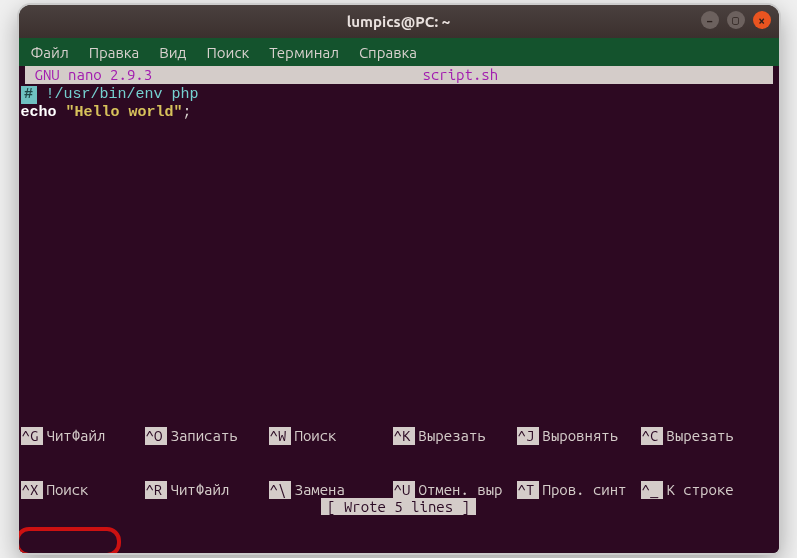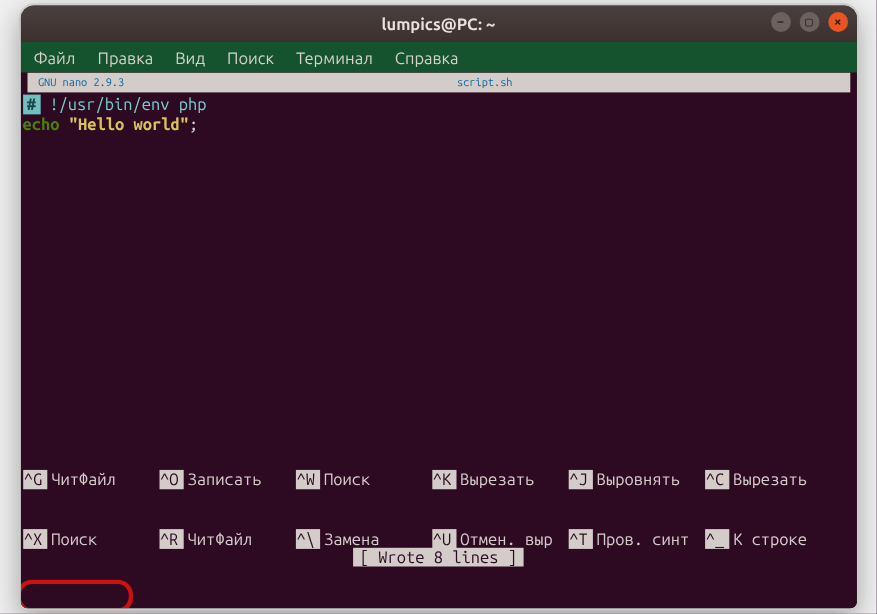--- a/index.html
+++ b/index.html
@@ -81,46 +81,47 @@
     flex: 1;
     background: #2d0922;
     color: #d8d1ce;
     font-size: 15px;
     line-height: 1.2;
     position: relative;
     overflow: hidden;
   }
   .nano-hdr {
     background: #d4ccc9;
-    color: #0369a1;
+    color: #a21caf;
     display: flex;
     padding: 0 4px;
-    font-size: 10px;
+    font-size: 15px;
     height: 18px;
     align-items: center;
     margin-left: 6px;
     margin-right: 6px;
   }
   .nano-hdr .left { flex: 0 0 auto; padding-left: 6px;}
   .nano-hdr .mid  { flex: 1; text-align: center; }
   .code {
     padding-left: 2px;
     padding-top: 2px;
+    font-family: Liberation Mono, monospace;
   }
   .code-line { white-space: pre; }
   .comment-box {
     display: inline-block;
     background: #6fc1c1;
     color: #1f4747;
     width: 16px;
     text-align: center;
     font-weight: 700;
   }
   .c-comment { color: #75d0d0; }
-  .c-kw     { color: #4d7c0f; font-weight: 700; }
+  .c-kw     { color: #ffffff; font-weight: 700; }
   .c-str    { color: #d7c25b; font-weight: 700; }
   .c-plain  { color: #d8d1ce; }
 
   .nano-status {
     position: absolute;
     bottom: 37px;
     left: 0; right: 0;
     text-align: center;
   }
   .nano-status span {
@@ -194,21 +195,21 @@
       <span class="left">GNU nano 2.9.3</span>
       <span class="mid">script.sh</span>
     </div>
 
     <div class="code">
       <div class="code-line"><span class="comment-box">#</span><span class="c-comment"> !/usr/bin/env php</span></div>
       <div class="code-line"><span class="c-kw">echo</span> <span class="c-str">"Hello world"</span><span class="c-plain">;</span></div>
     </div>
 
     <div class="nano-status">
-      <span>[ Wrote 8 lines ]</span>
+      <span>[ Wrote 5 lines ]</span>
     </div>
 
     <div class="nano-shcut">
       <div class="nano-row">
         <span class="sc"><span class="key">^G</span><span class="lbl">ЧитФайл</span></span>
         <span class="sc"><span class="key">^O</span><span class="lbl">Записать</span></span>
         <span class="sc"><span class="key">^W</span><span class="lbl">Поиск</span></span>
         <span class="sc"><span class="key">^K</span><span class="lbl">Вырезать</span></span>
         <span class="sc"><span class="key">^J</span><span class="lbl">Выровнять</span></span>
         <span class="sc"><span class="key">^C</span><span class="lbl">Вырезать</span></span>

